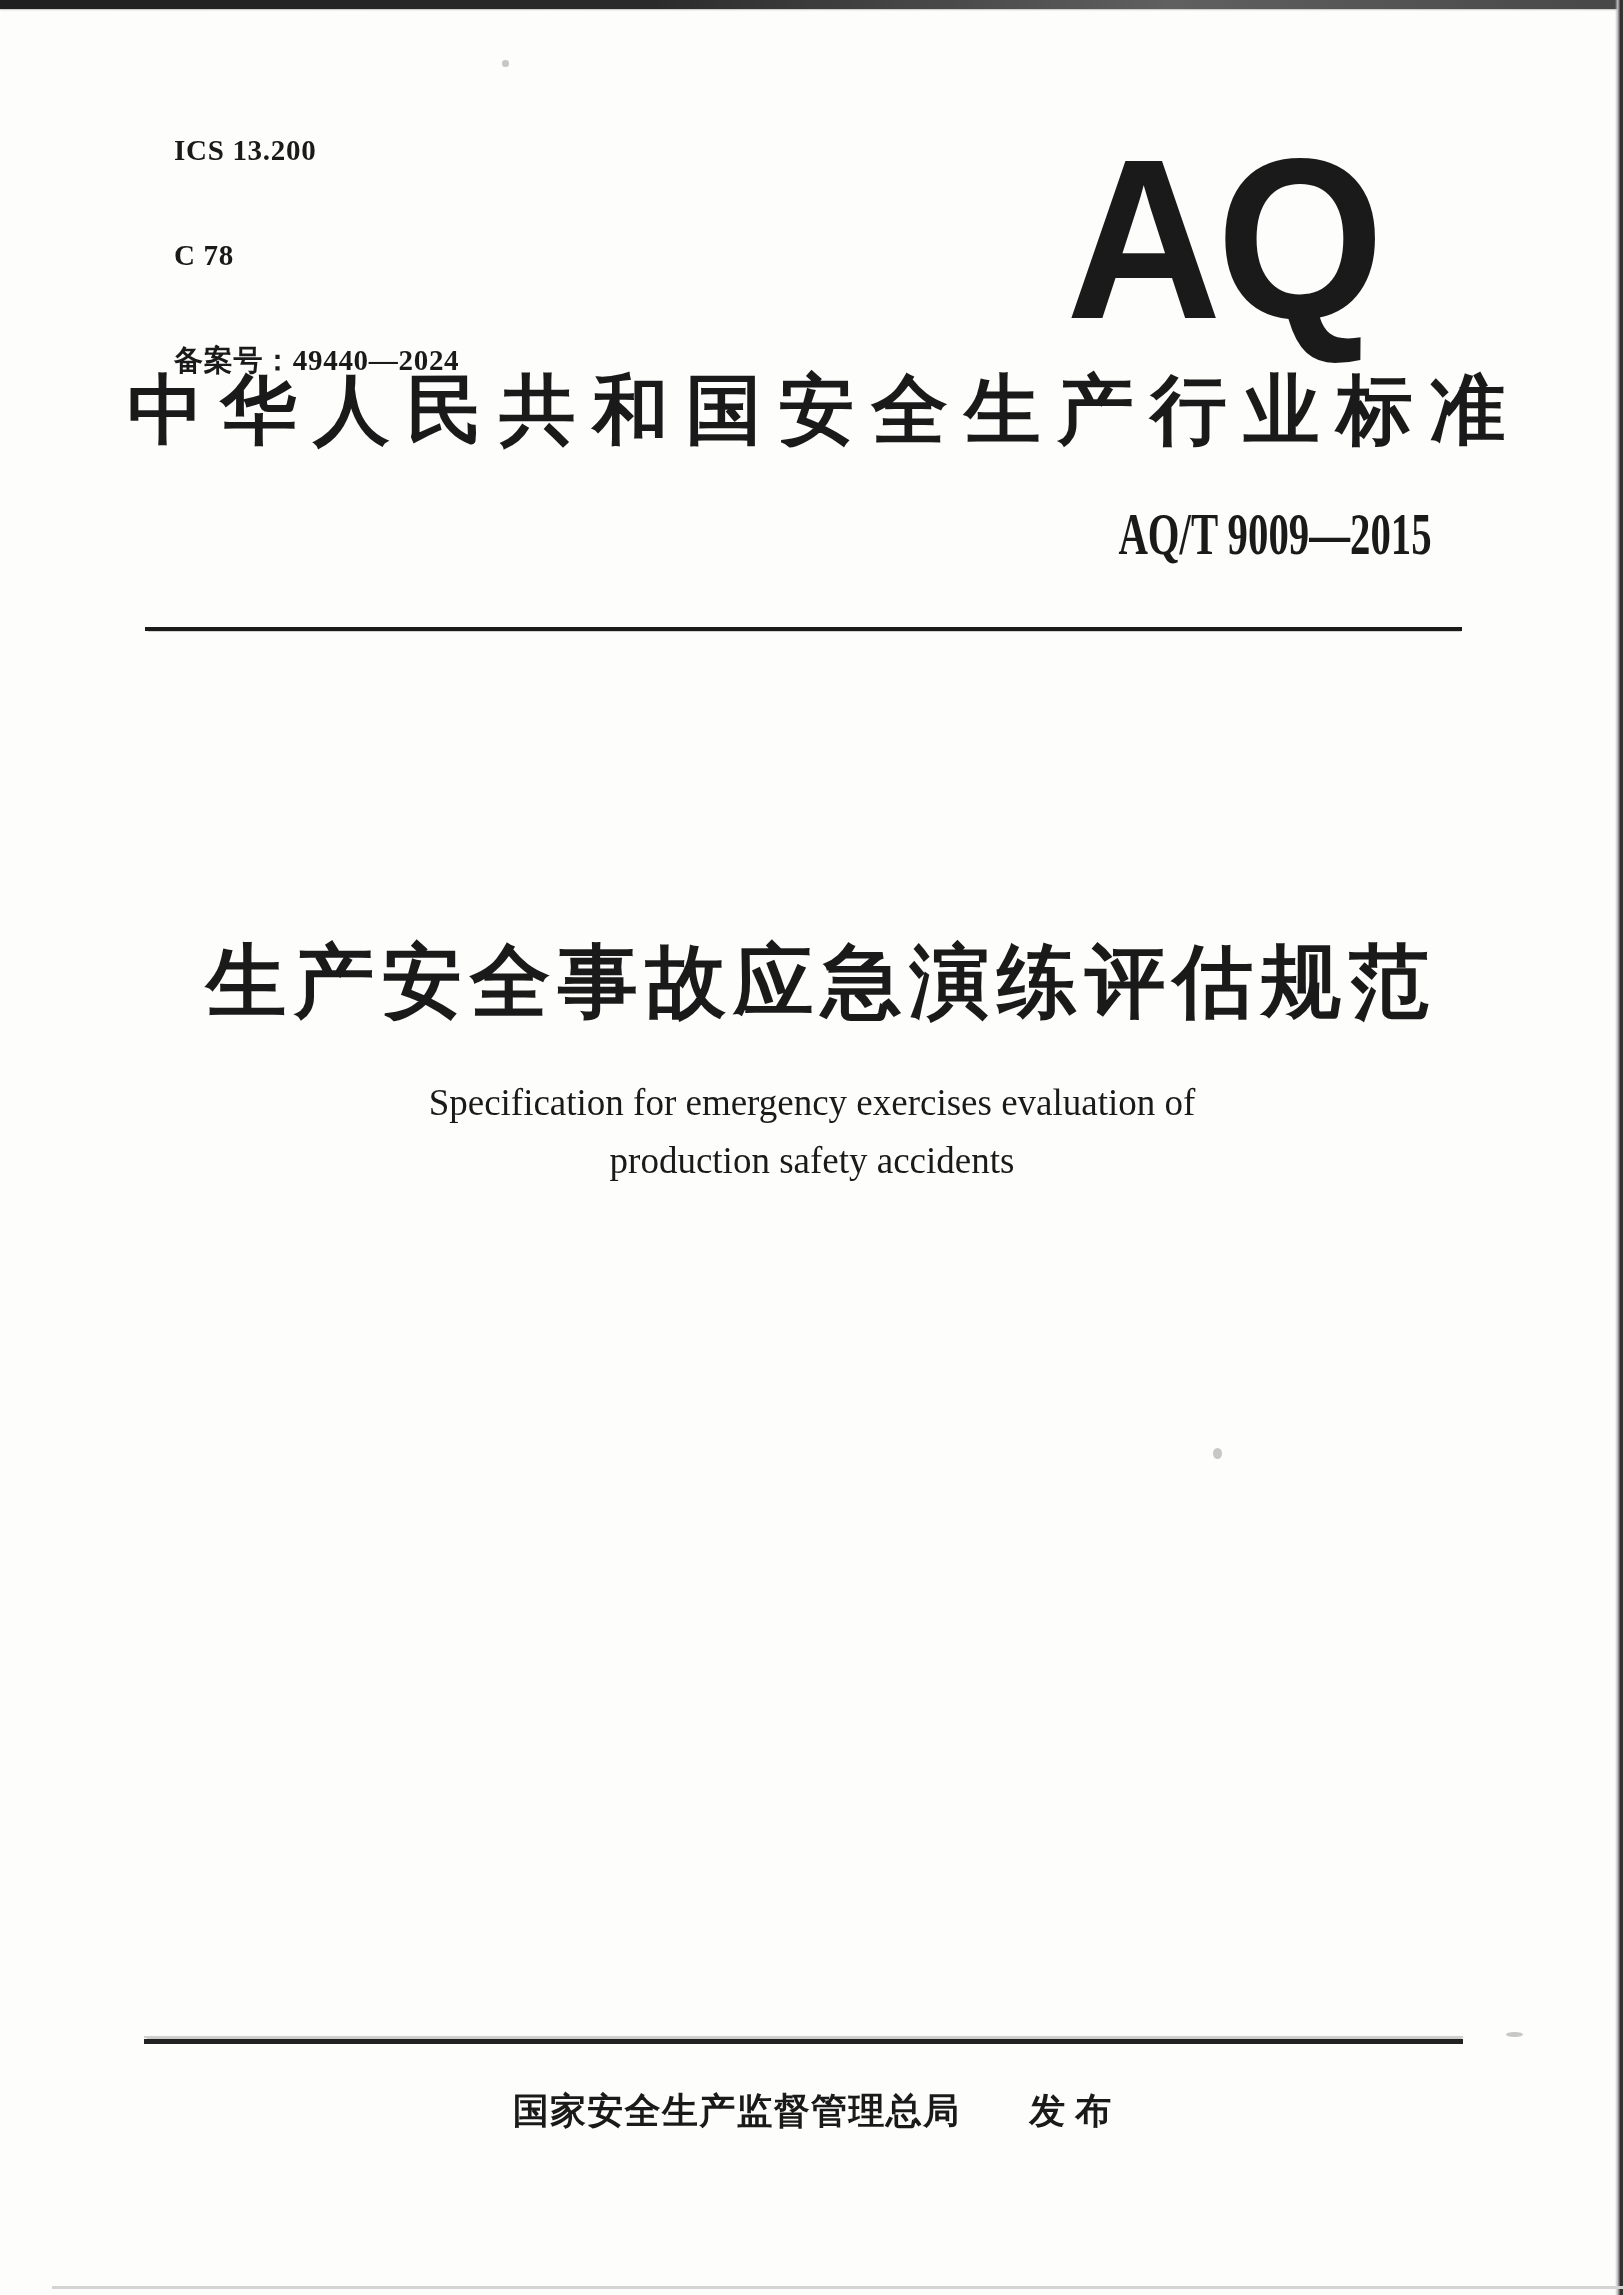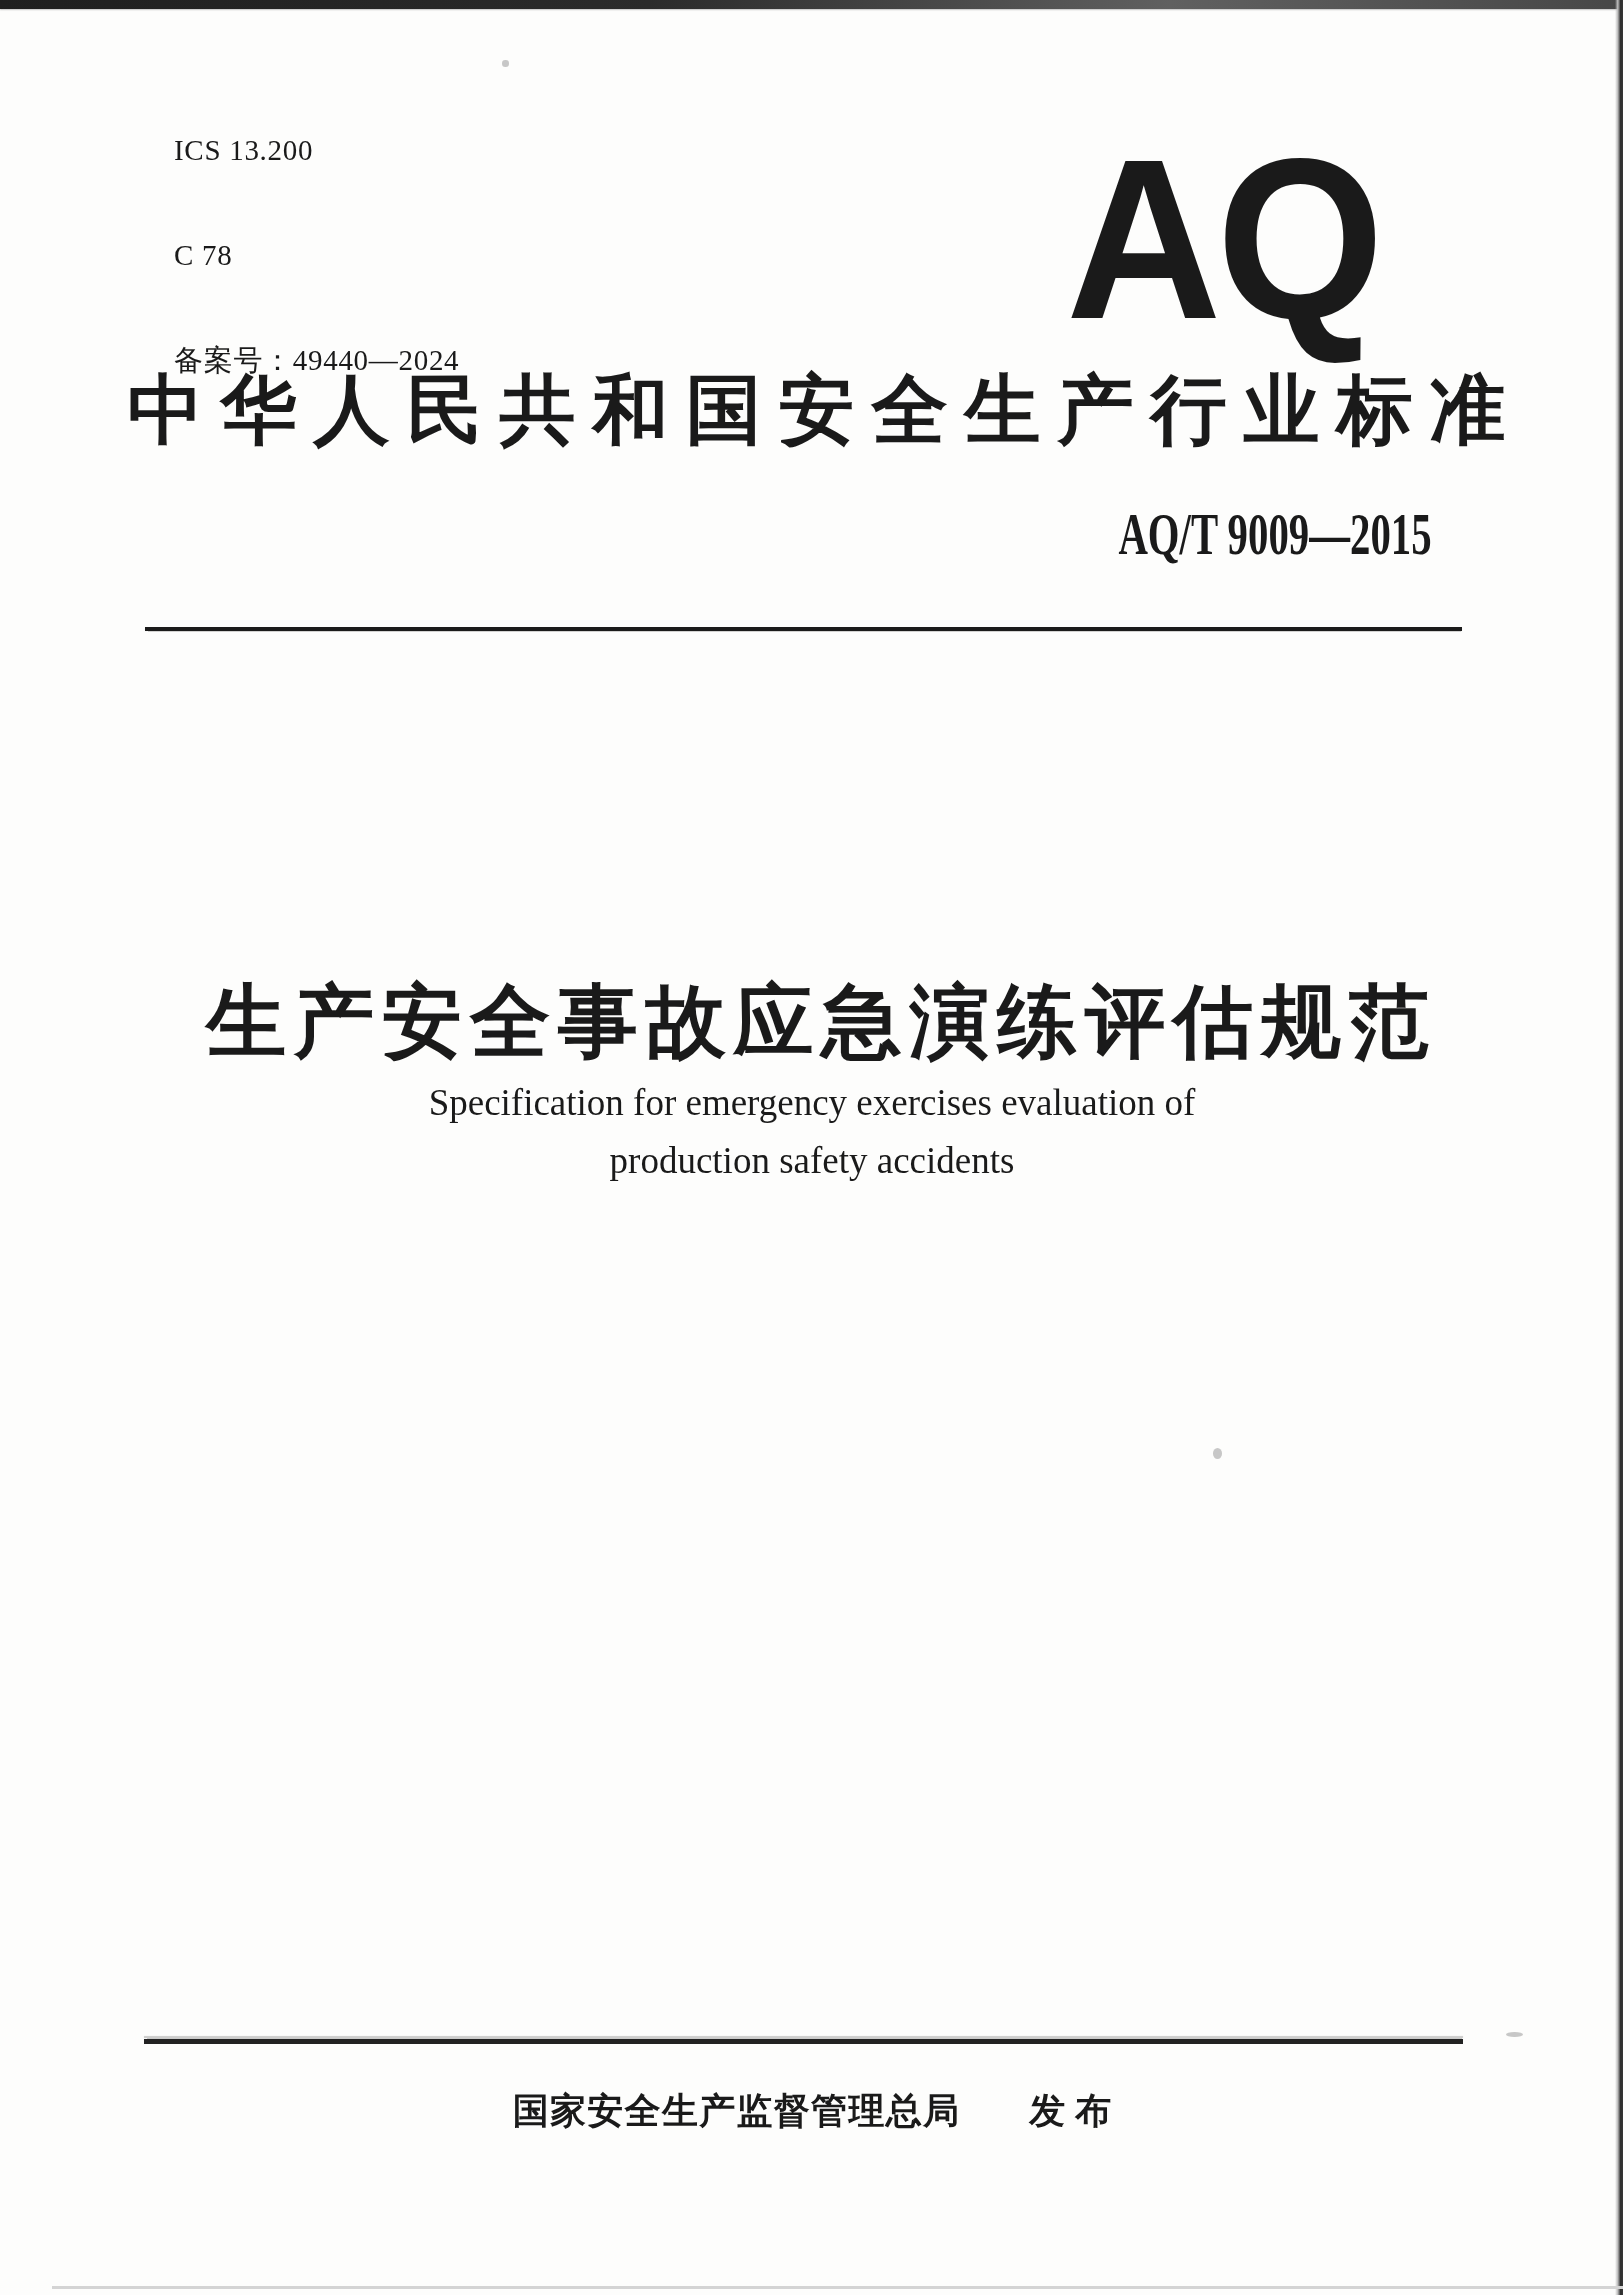--- a/index.html
+++ b/index.html
@@ -27,21 +27,21 @@
   }
   .bottom-edge {
     position: absolute; left: 52px; top: 2286px; width: 1571px; height: 2.6px;
     background: #d4d4d4;
   }
   .speck { position: absolute; background: #9a9a9a; border-radius: 50%; opacity: .55; }
 
   
   .ics-block {
     position: absolute; left: 174px; top: 63px;
-    font-size: 29px; font-weight: normal; line-height: 35px;
+    font-size: 29px; font-weight: bold; line-height: 35px;
     letter-spacing: 0.7px; white-space: pre;
   }
   .aq-logo {
     position: absolute; left: 1066px; top: 102px;
     font-size: 229px; font-weight: 900; letter-spacing: -5.2px; line-height: 1.2;
     transform: scaleX(.94); transform-origin: left top; white-space: nowrap;
   }
 
   .category-title {
     position: absolute; left: 0; right: 0; top: 368px;
@@ -57,21 +57,21 @@
 
   .rule-top {
     position: absolute; left: 145px; top: 627px; width: 1317px; height: 3.9px;
     background: #1b1b1b; box-shadow: 0 1.3px 0.7px rgba(130,130,130,.35);
   }
 
   
   .main-title {
     position: absolute; left: 0; right: 0; top: 938px;
     text-align: center; font-size: 80px; font-weight: bold;
-    letter-spacing: 7.9px; padding-left: 19px; line-height: 1.1; white-space: nowrap; margin-top: 40px;
+    letter-spacing: 7.9px; padding-left: 19px; line-height: 1.1; white-space: nowrap;
   }
   .en-title {
     position: absolute; left: 0; right: 0; top: 1074px;
     text-align: center; font-size: 37px; font-weight: normal; line-height: 58px;
   }
 
   
   .dates-row {
     position: absolute; left: 148px; right: 163px; top: 1990px;
     display: flex; justify-content: space-between;

